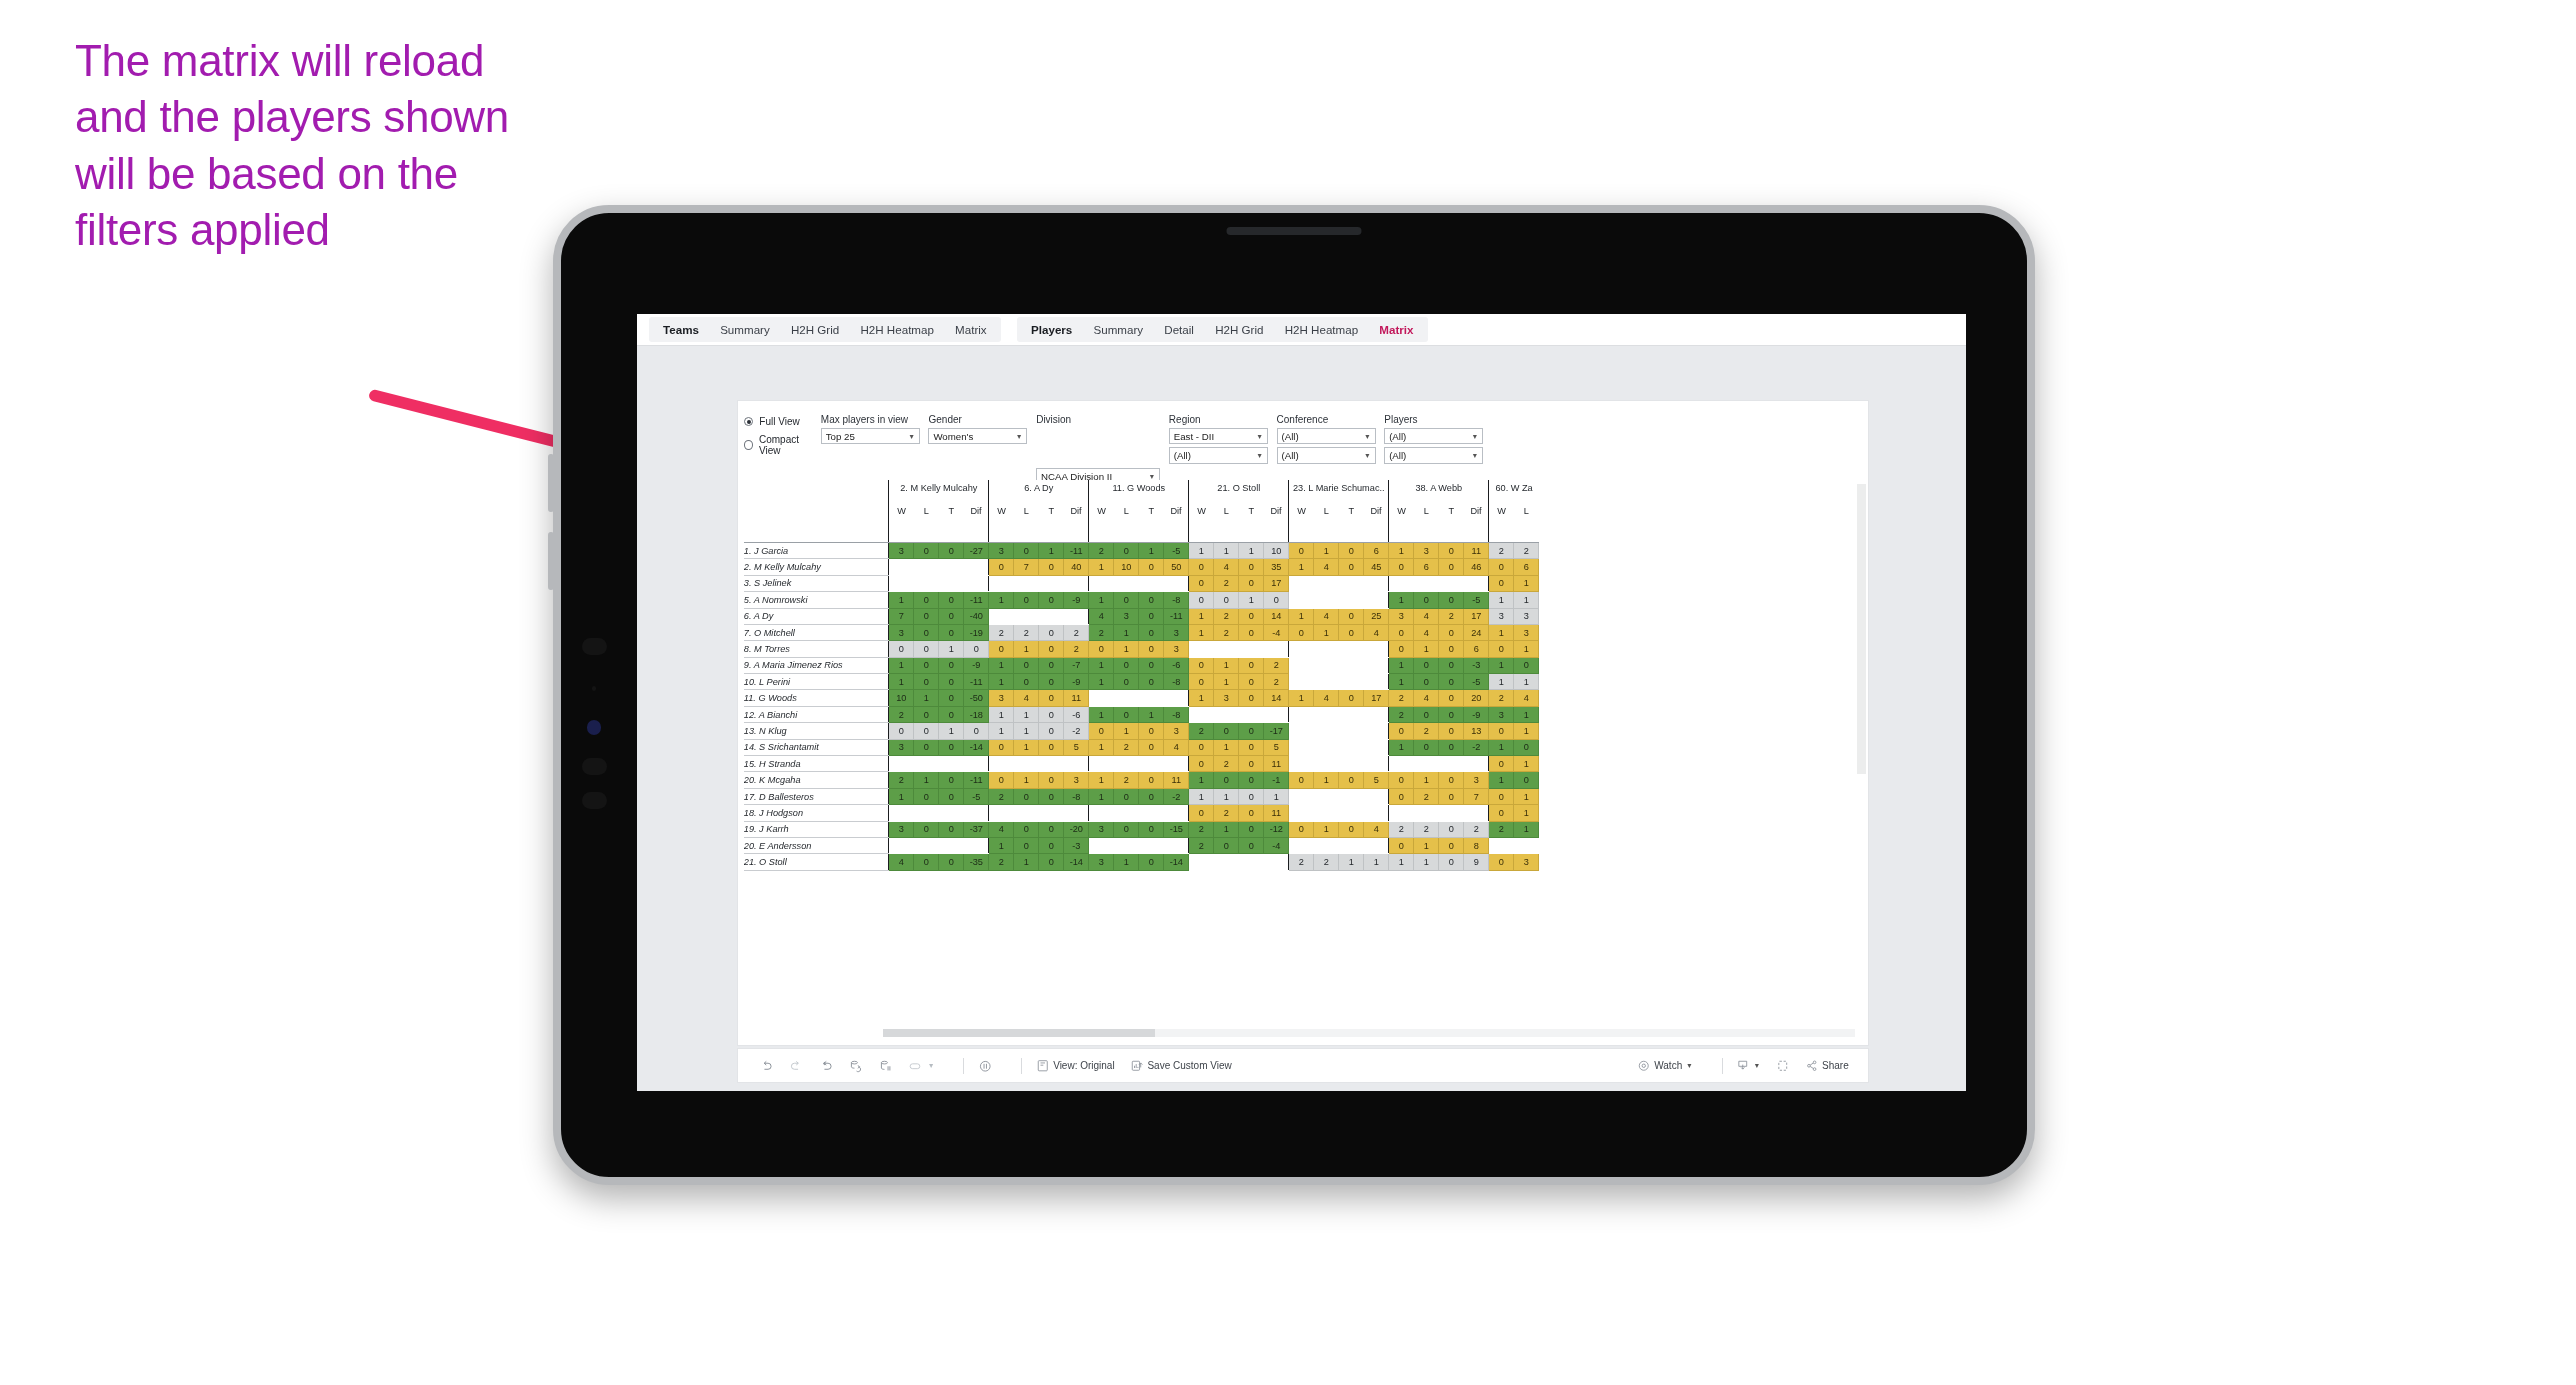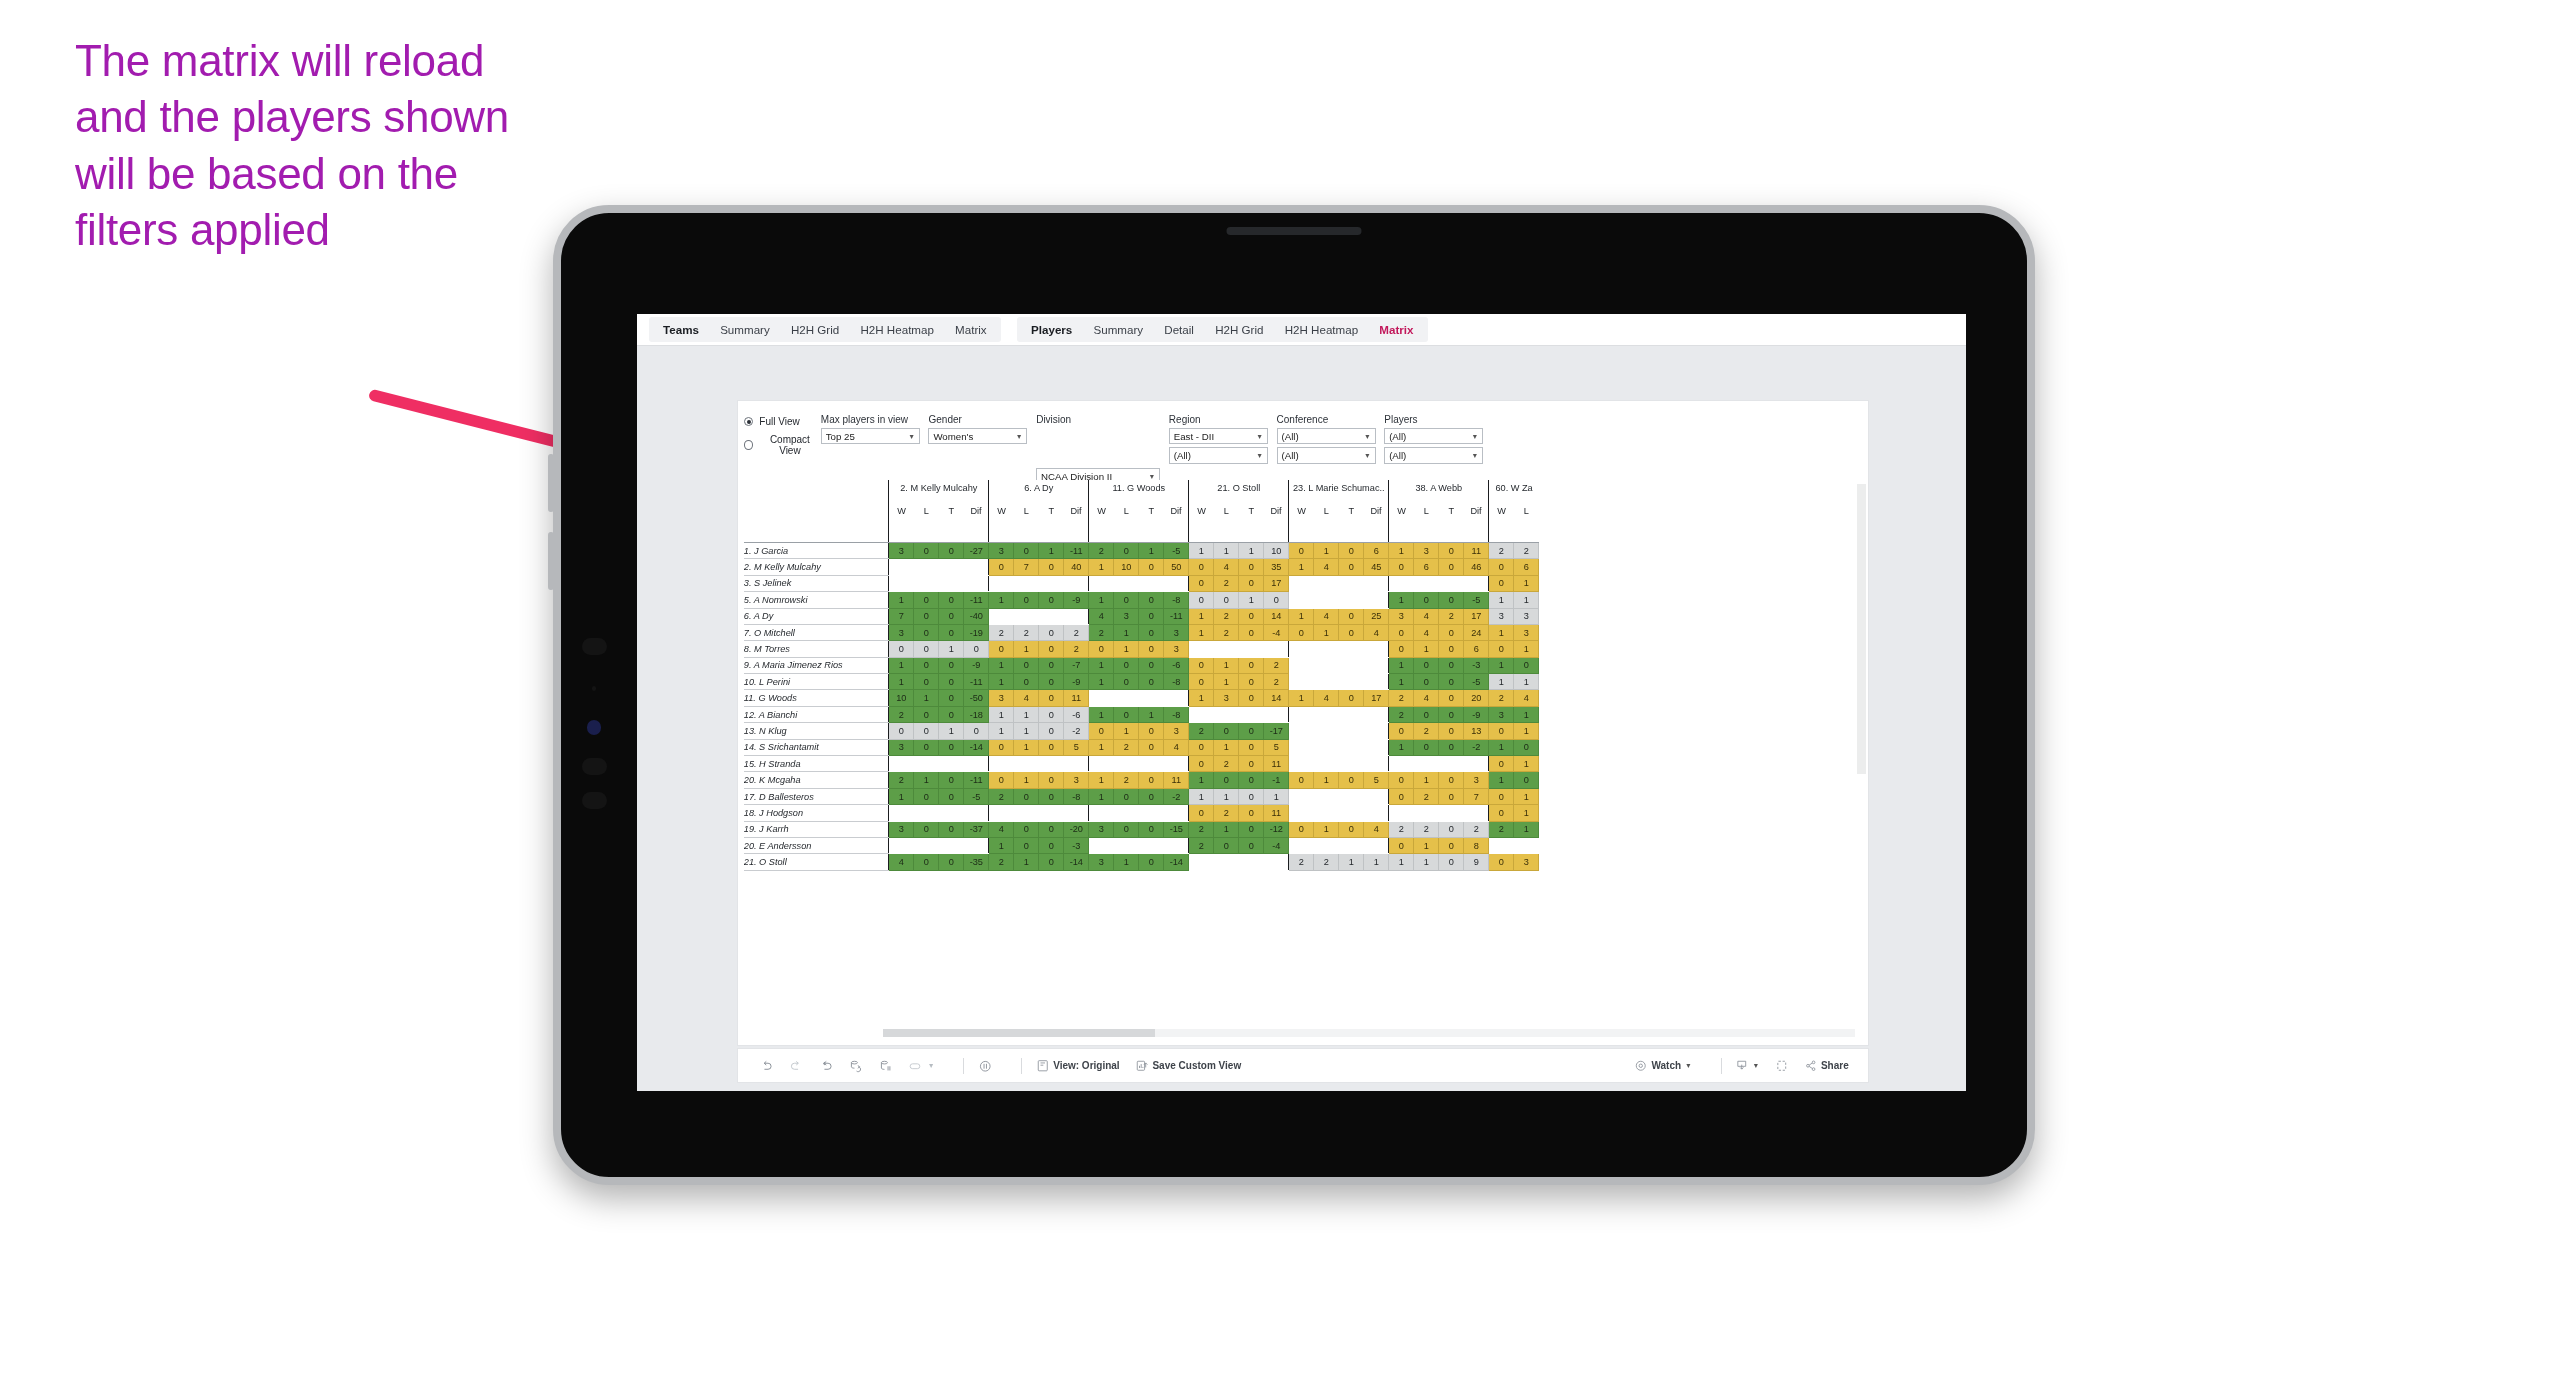--- a/index.html
+++ b/index.html
@@ -73,21 +73,21 @@
 
   
   #canvas{ position:absolute; left:0; top:78px; right:0; bottom:0; background:#e8eaed; }
   #sheet{
     position:absolute; left:100px; top:7.7px; width:1132px; bottom:45px;
     background:#ffffff; border:1px solid #e2e4e7;
   }
 
   
   #filters{ padding:13.5px 0 7.7px 5.8px; display:flex; align-items:flex-start; font-size:10px; color:#24282e; }
-  .viewopts{ width:77px; padding-top:1.9px;text-align:center; }
+  .viewopts{ width:77px; padding-top:1.9px; }
   .viewopt{ display:flex; align-items:center; margin-bottom:6.8px; }
   .radio{ width:9.7px; height:9.7px; border:1px solid #6d737b; border-radius:50%; margin-right:5.8px; position:relative; background:#fff; }
   .radio.on::after{ content:""; position:absolute; left:1.9px; top:1.9px; width:3.9px; height:3.9px; border-radius:50%; background:#2c3138; }
   .fgroup{ margin-right:8.7px; }
   .flabel{ font-size:10px; color:#2c3138; margin-bottom:2.9px; }
   .fsel{
     width:99px; height:16.4px; border:1px solid #b9bec4; background:#fff;
     display:flex; align-items:center; padding:0 3.9px; font-size:9.7px; color:#222;
     margin-bottom:2.9px; position:relative;
   }
@@ -131,21 +131,21 @@
   #vscroll{ position:absolute; right:1.9px; top:83px; width:8.7px; height:290px; background:#eceded; }
 
   
   #toolbar{
     position:absolute; left:100px; width:1132px; bottom:7.7px; height:35px;
     background:#fff; border:1px solid #e2e4e7; display:flex; align-items:center; padding-left:21px;
     font-size:10px; color:#4a4f55;
   }
   .tbtn{ display:flex; align-items:center; margin-right:15.4px; color:#80878f; }
   .tbtn svg{ display:block; }
-  .tlabel{ margin-left:3.9px; color:#3e434a;font-weight:bold; }
+  .tlabel{ margin-left:3.9px; color:#3e434a; }
   .tsep{ width:1px; height:15.4px; background:#d9dbde; margin:0 13.5px; }
   .tspring{ flex:1; }
 </style>
 </head>
 <body>
 
 <div id="annotation">The matrix will reload and the players shown will be based on the filters applied</div>
 
 <svg id="arrow" viewBox="0 0 640 200">
   <line x1="8" y1="10" x2="560" y2="150" stroke="#ef2e63" stroke-width="12" stroke-linecap="round"></line>

